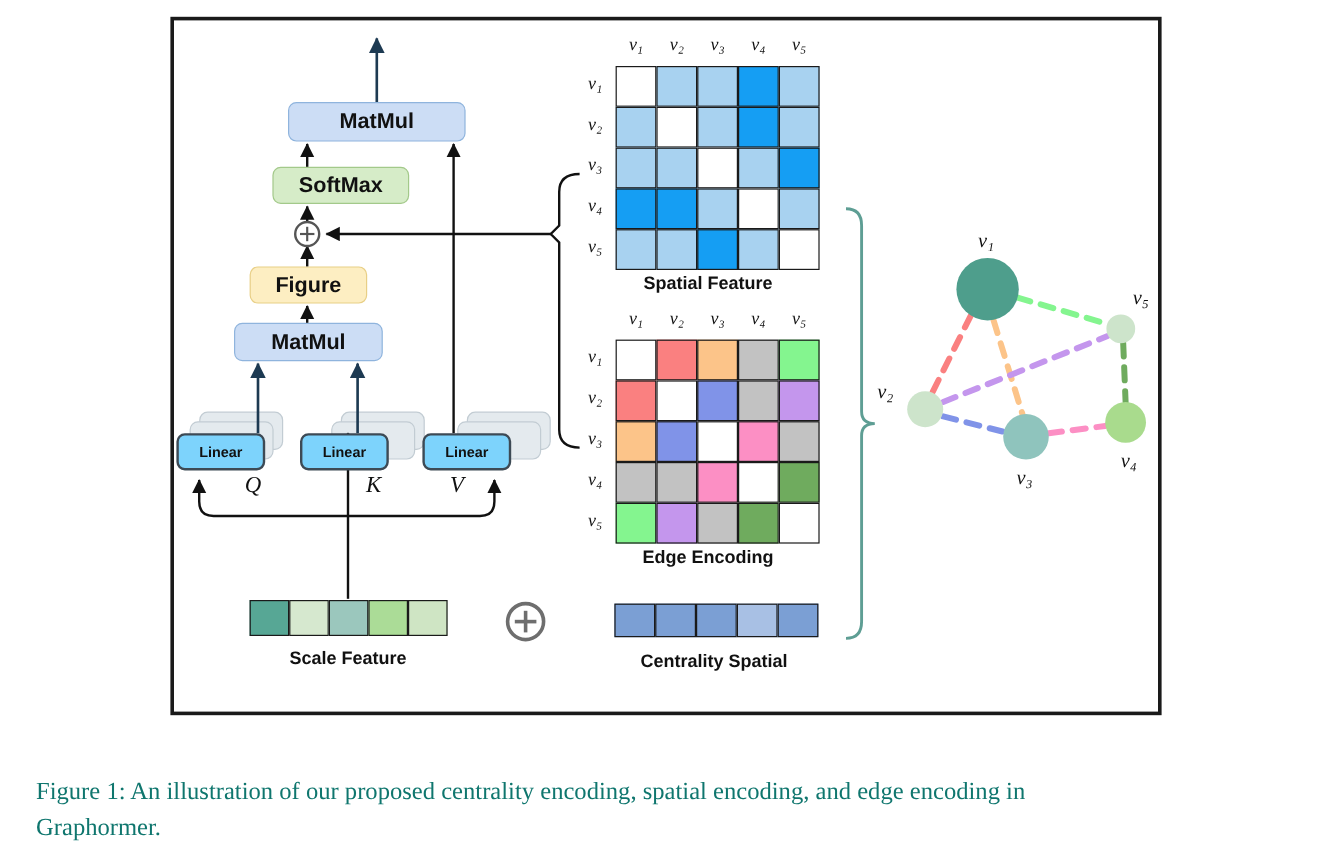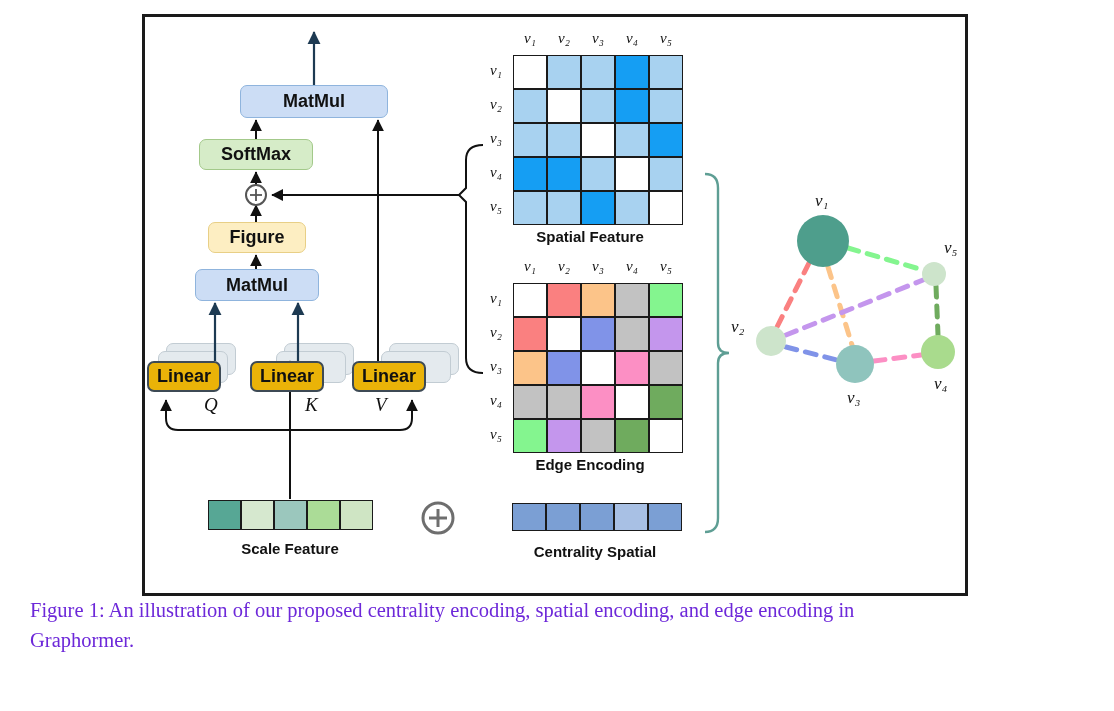--- a/index.html
+++ b/index.html
@@ -7,41 +7,41 @@
        font-family:"Liberation Sans",sans-serif;overflow:hidden;}
 
   #figure-frame{position:absolute;left:142px;top:14px;width:826px;height:582px;
        border:3px solid #1a1a1a;background:#fff;box-sizing:border-box;}
 
   .blk{position:absolute;box-sizing:border-box;display:flex;
        align-items:center;justify-content:center;
        font-weight:bold;color:#111;white-space:nowrap;}
 
   .blk-matmul{background:#ccddf5;border:1.5px solid #8fb4dd;border-radius:7px;font-size:18px;}
-  .blk-softmax{background:#d6ecc8;border:1.5px solid #a3c98a;border-radius:7px;font-size:18px;}
+  .blk-softmax{background:#d6ecc8;border:1.5px solid #a3c98a;border-radius:7px;font-size:18px;margin-left:28px;}
   .blk-scale{background:#fdeec2;border:1.5px solid #e8cf86;border-radius:7px;font-size:18px;}
-  .blk-linear{background:#eab308;border:2px solid #3d4a55;border-radius:7px;font-size:18px;z-index:3;}
+  .blk-linear{background:#7dd3fc;border:2px solid #3d4a55;border-radius:7px;font-size:12px;z-index:3;}
   .ghost{position:absolute;background:#e4eaee;border:1.5px solid #c2ccd3;border-radius:7px;}
 
   .mlabel{position:absolute;font-family:"Liberation Serif",serif;
           font-style:italic;font-size:19px;color:#111;}
 
   .matcell{position:absolute;box-sizing:border-box;border:1.2px solid #1a1a1a;}
   .axlab{position:absolute;font-family:"Liberation Serif",serif;font-style:italic;
          font-size:15px;color:#111;text-align:center;}
   .enc-title{position:absolute;font-weight:bold;font-size:15px;color:#111;
              text-align:center;white-space:nowrap;}
 
   .nodelbl{position:absolute;font-family:"Liberation Serif",serif;font-style:italic;
            font-size:17px;color:#111;}
   .gnode{position:absolute;border-radius:50%;}
 
-  #caption{position:absolute;left:30px;top:596px;width:930px;
+  #caption{position:absolute;left:30px;top:646px;width:930px;
            font-family:"Liberation Serif",serif;font-size:20.5px;
-           line-height:1.45;color:#6d28d9;}
+           line-height:1.45;color:#0f766e;}
 
   svg{position:absolute;left:0;top:0;overflow:visible;}
 </style>
 </head>
 <body>
 
 <div id="figure-frame"></div>
 
 <div class="blk blk-matmul" style="left:240px;top:85px;width:148px;height:33px;">MatMul</div>
 

